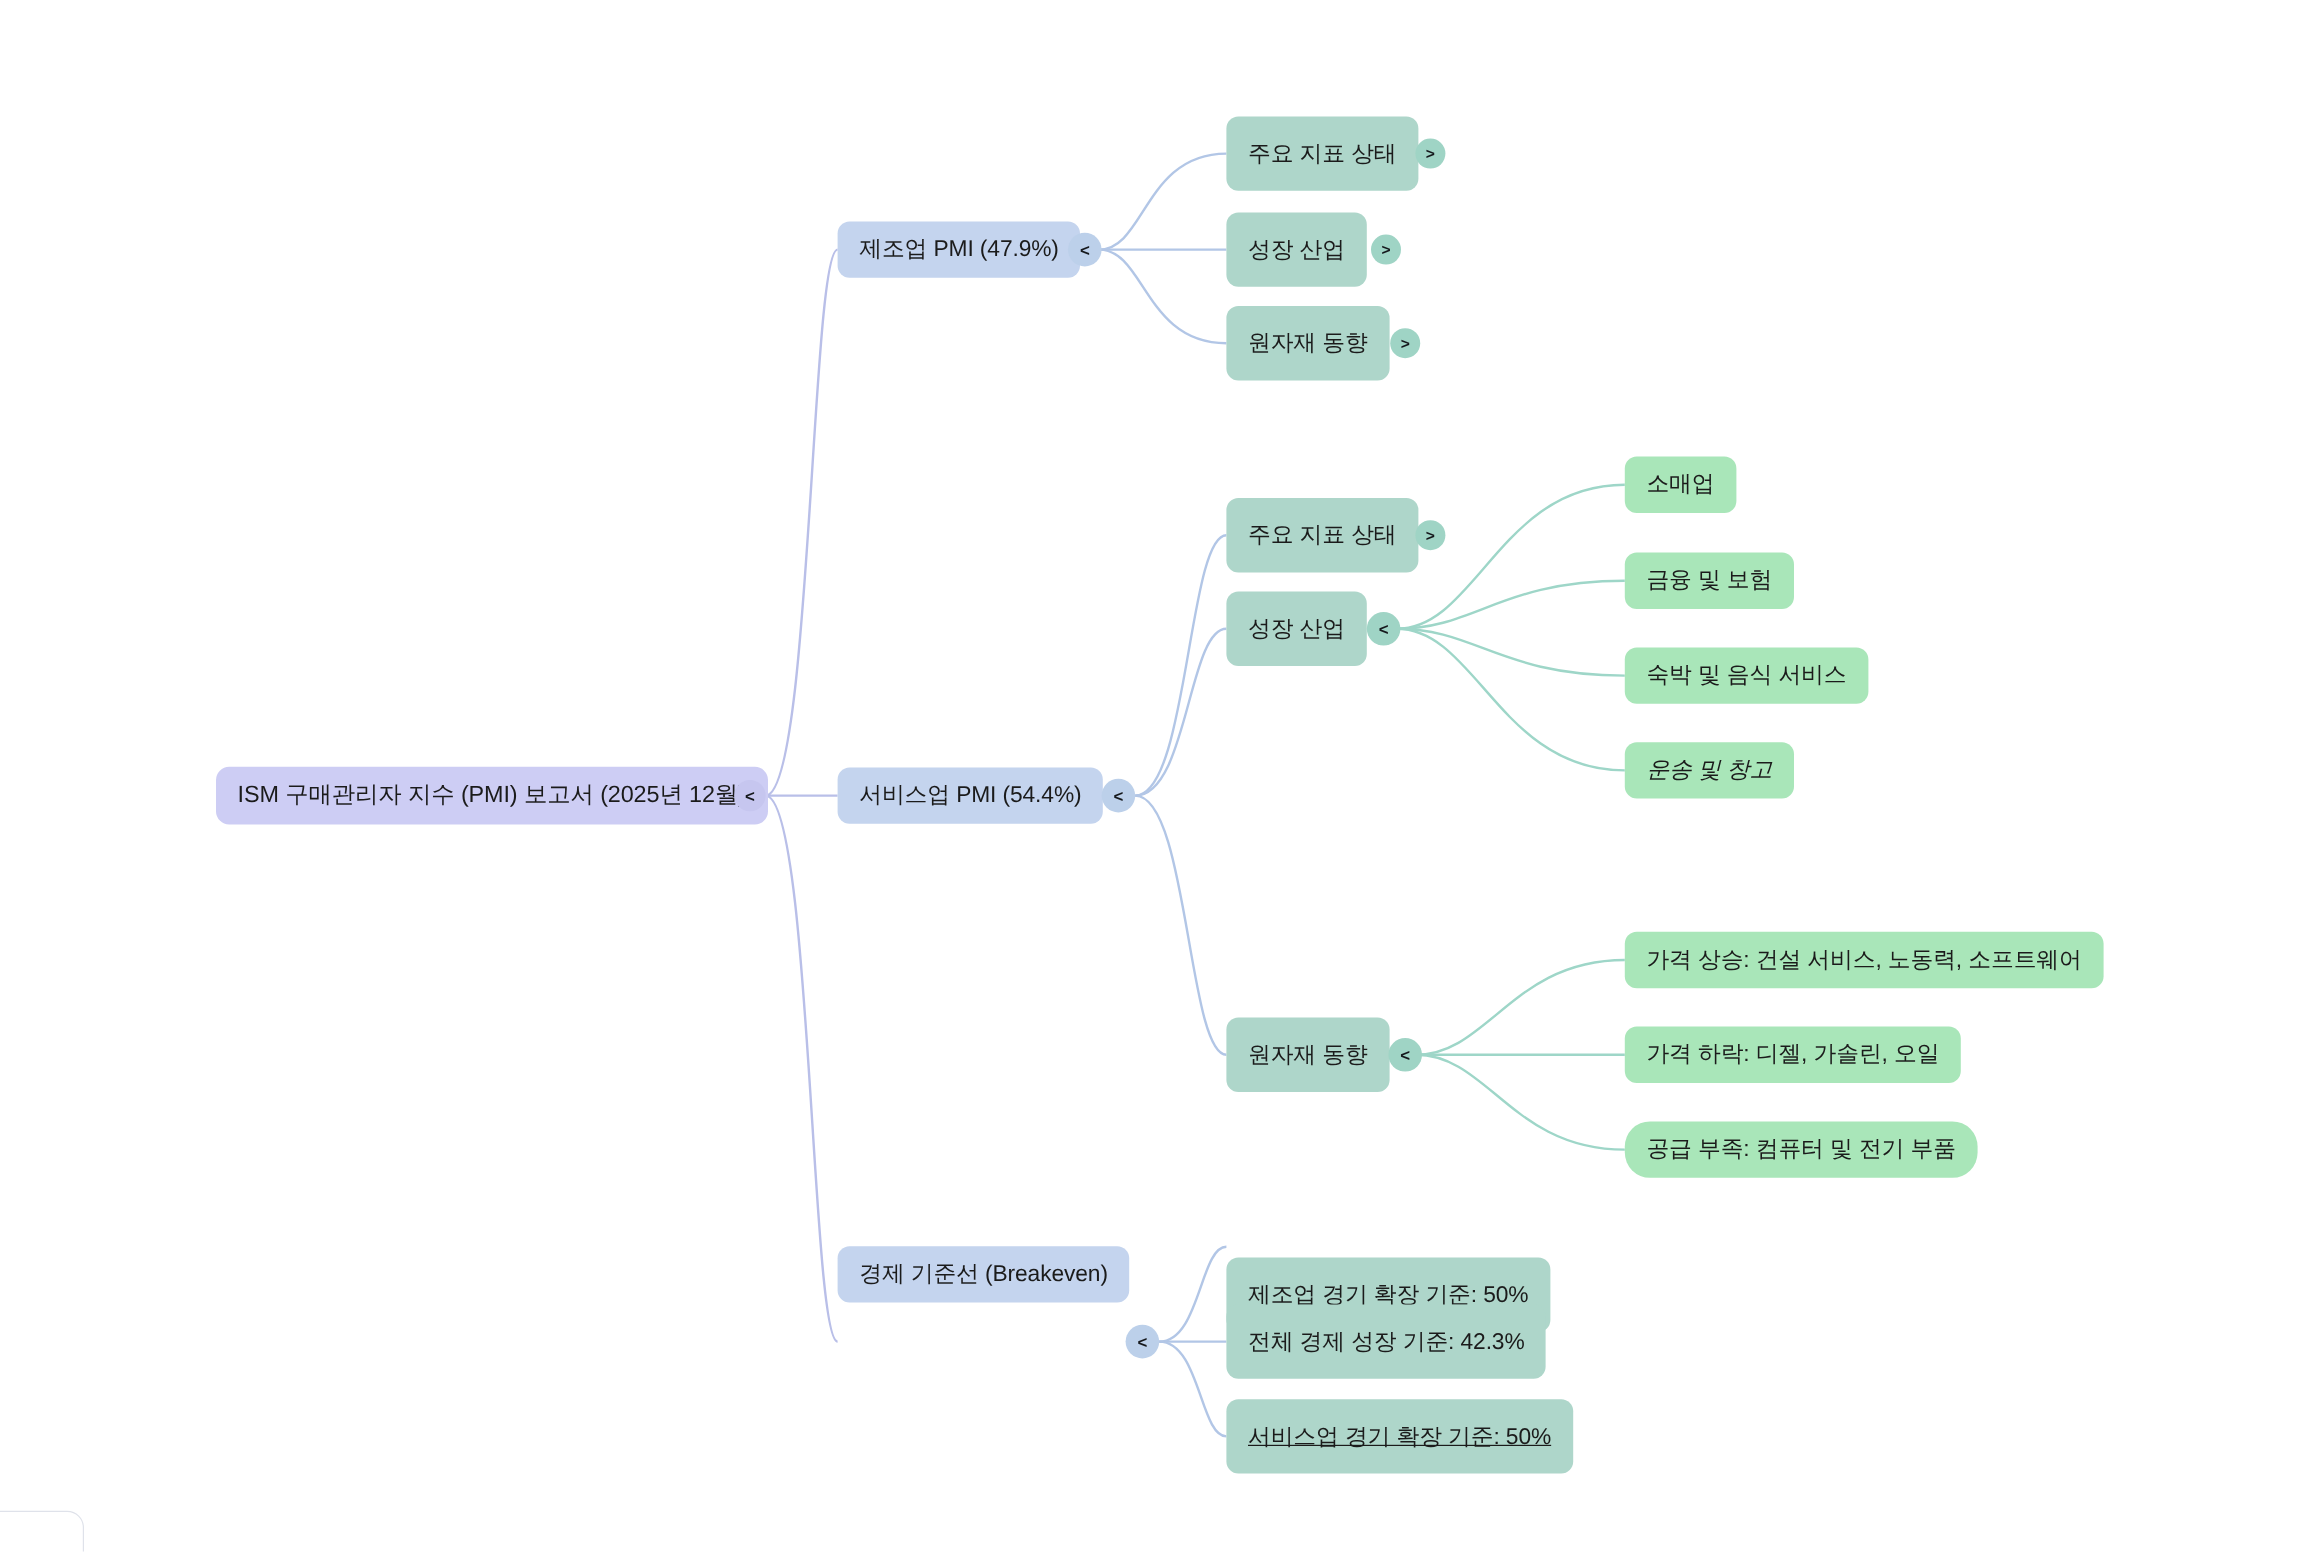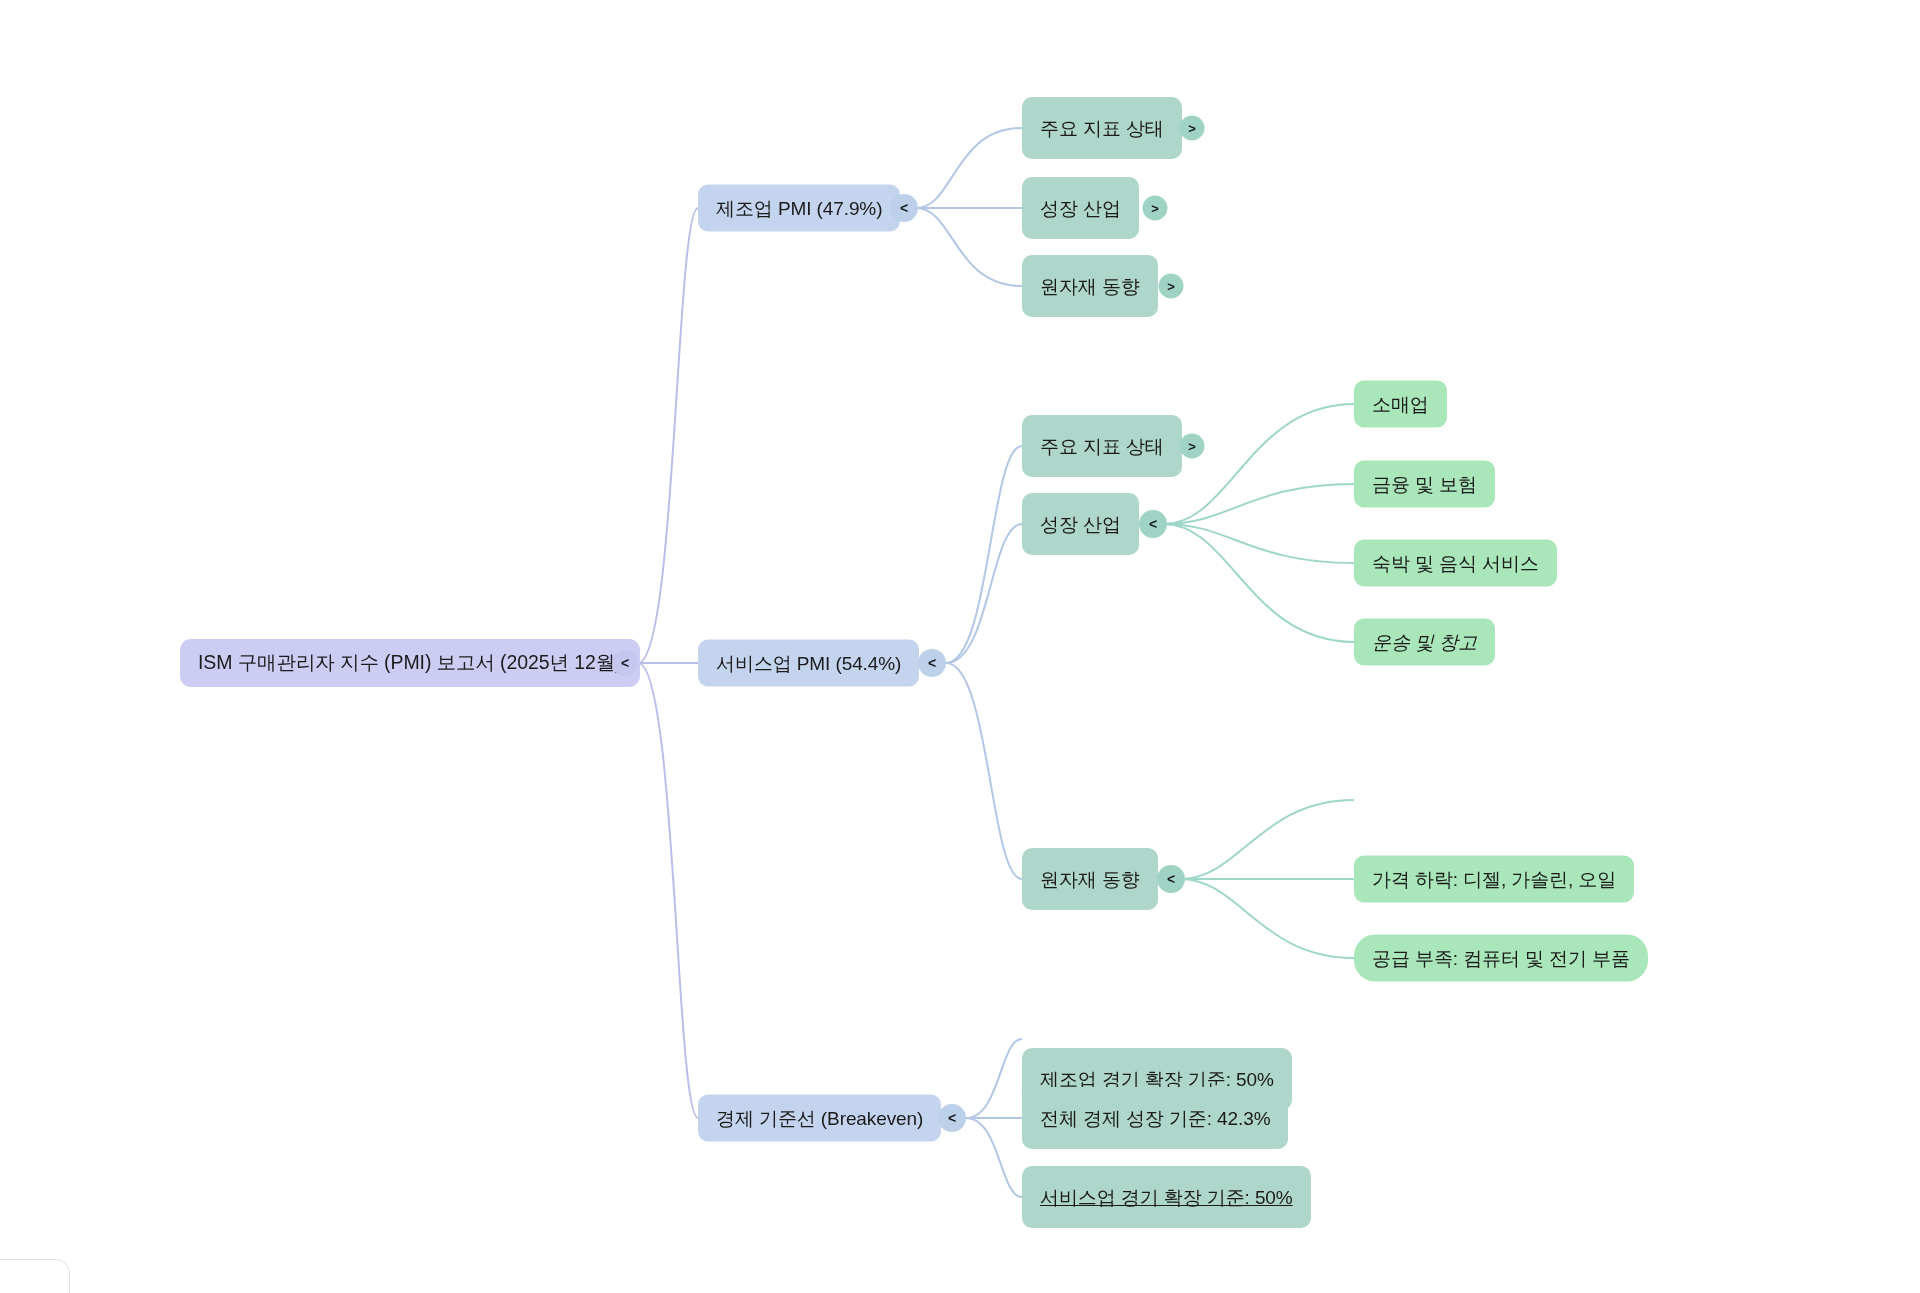--- a/index.html
+++ b/index.html
@@ -178,28 +178,31 @@
   </div>
   <div class="node lvl3" style="left:1354px; top:642px;font-style:italic;">
     <span>운송 및 창고</span>
   </div>
 
   <div class="node lvl2" style="left:1022px; top:879px;">
     <span>원자재 동향</span>
   </div>
   <div class="toggle t-green" style="left:1171px; top:879px;">&lt;</div>
 
+  <div class="node lvl3" style="left:1354px; top:800px;">
+    <span>가격 상승: 건설 서비스, 노동력, 소프트웨어</span>
+  </div>
   <div class="node lvl3" style="left:1354px; top:879px;padding-left:18px;">
     <span>가격 하락: 디젤, 가솔린, 오일</span>
   </div>
   <div class="node lvl3" style="left:1354px; top:958px;border-radius:21px;">
     <span>공급 부족: 컴퓨터 및 전기 부품</span>
   </div>
 
-  <div class="node lvl1" style="left:698px; top:1118px;">
+  <div class="node lvl1" style="left:698px; top:1062px;">
     <span>경제 기준선 (Breakeven)</span>
   </div>
   <div class="toggle t-blue" style="left:952px; top:1118px;">&lt;</div>
 
   <div class="node lvl2" style="left:1022px; top:1079px;">
     <span>제조업 경기 확장 기준: 50%</span>
   </div>
   <div class="node lvl2" style="left:1022px; top:1118px;">
     <span>전체 경제 성장 기준: 42.3%</span>
   </div>

